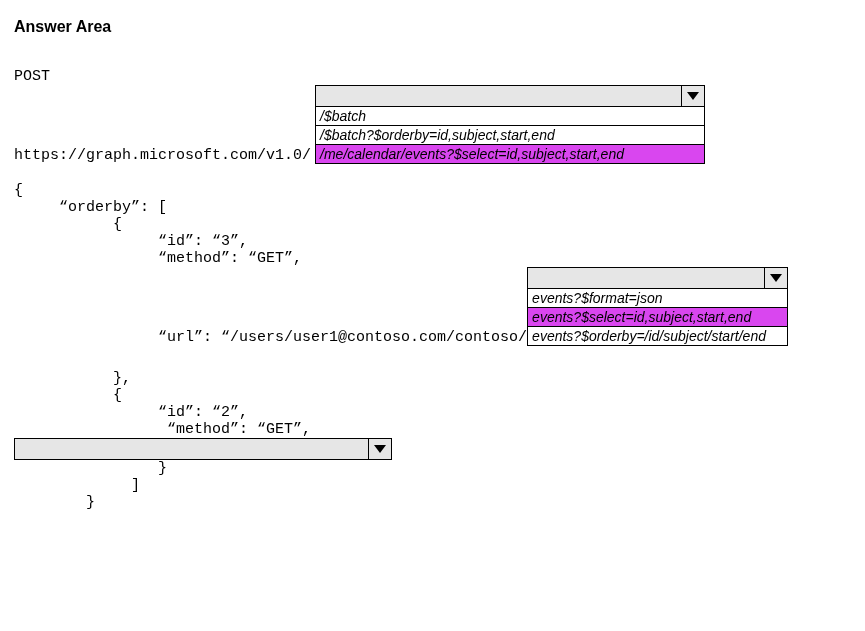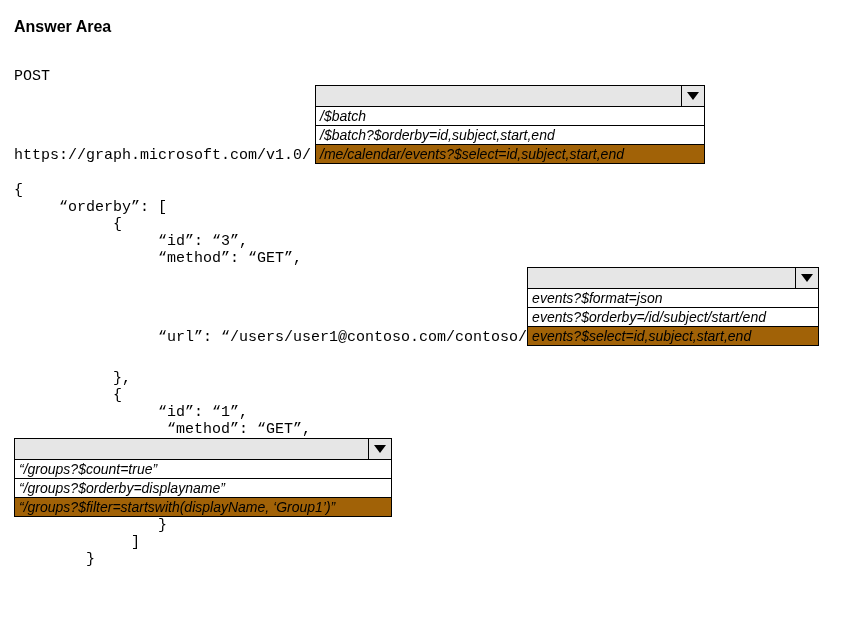--- a/index.html
+++ b/index.html
@@ -57,28 +57,28 @@
   .dd-list .opt {
     padding: 1px 4px;
     border-top: 1px solid #000;
     white-space: nowrap;
     font-style: italic;
   }
   .dd-list .opt:first-child {
     border-top: none;
   }
   .opt.highlight {
-    background: #a16207;
+    background: #d946ef;
   }
   svg.tri {
     width: 14px;
     height: 10px;
   }
   .dd1 { width: 390px; }
-  .dd2 { width: 292px; }
+  .dd2 { width: 261px; }
   .dd3 { width: 378px; }
 </style>
 </head>
 <body>
 
 <div class="title">Answer Area</div>
 
 <div class="mono">POST</div>
 
 <div class="row">
@@ -115,46 +115,41 @@
     <div class="dd-head">
       <div class="spacer"></div>
       <div class="arrow-box">
         <svg class="tri" viewBox="0 0 14 10">
             <polygon points="1,1 13,1 7,9" fill="#000"></polygon>
           </svg>
       </div>
     </div>
     <div class="dd-list" id="dd2-list">
         <div class="opt">events?$format=json</div>
+        <div class="opt highlight">events?$select=id,subject,start,end</div>
         <div class="opt">events?$orderby=/id/subject/start/end</div>
-        <div class="opt highlight">events?$select=id,subject,start,end</div>
       </div>
   </div>
 </div>
 
 <div style="height:24px;"></div>
 
 <div class="mono">           },</div>
 <div class="mono">           {</div>
-<div class="mono">                “id”: “1”,</div>
+<div class="mono">                “id”: “2”,</div>
 <div class="mono">                 “method”: “GET”,</div>
 
 <div class="row">
   <div class="dropdown-block dd3">
     <div class="dd-head">
       <div class="spacer"></div>
       <div class="arrow-box">
         <svg class="tri" viewBox="0 0 14 10">
             <polygon points="1,1 13,1 7,9" fill="#000"></polygon>
           </svg>
       </div>
     </div>
-    <div class="dd-list" id="dd3-list">
-        <div class="opt">“/groups?$count=true”</div>
-        <div class="opt">“/groups?$orderby=displayname”</div>
-        <div class="opt highlight">“/groups?$filter=startswith(displayName, ‘Group1’)”</div>
-      </div>
   </div>
 </div>
 
 <div class="mono">                }</div>
 <div class="mono">             ]</div>
 <div class="mono">        }</div>
 
 </body></html>

